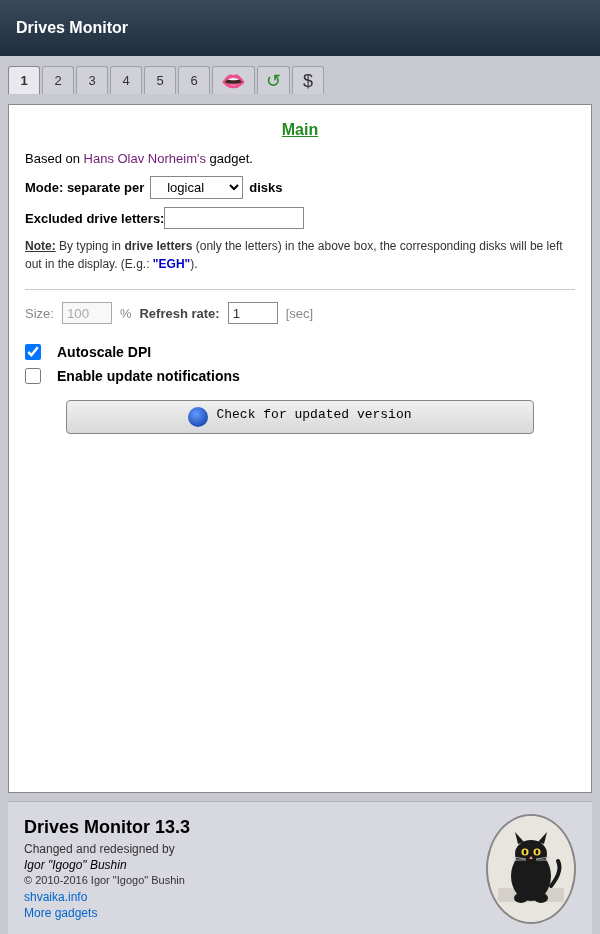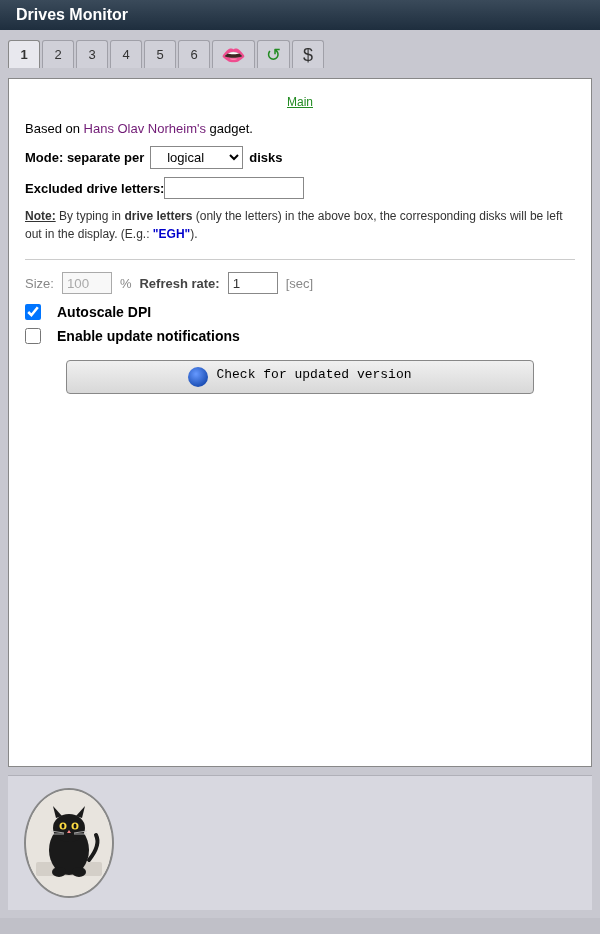--- a/index.html
+++ b/index.html
@@ -12,21 +12,21 @@
       overflow: hidden;
     }
 
     
     .title-bar {
       background: linear-gradient(180deg, #3a4a5a 0%, #1e2e3e 100%);
       color: white;
       padding: 10px 16px;
       font-size: 16px;
       font-weight: bold;
-      height: 30px;
+      height: 56px;
       display: flex;
       align-items: center;
     }
 
     
     .main-container {
       background: #c8c8d0;
       padding: 8px;
       height: 888px;
       display: flex;
@@ -70,22 +70,22 @@
     .content-panel {
       background: white;
       border: 1px solid #888;
       padding: 16px;
       flex: 1;
     }
 
     .panel-title {
       text-align: center;
       color: #228B22;
-      font-size: 12px;
-      font-weight: normal;
+      font-size: 16px;
+      font-weight: bold;
       text-decoration: underline;
       margin-bottom: 12px;
     }
 
     .based-on {
       margin-bottom: 10px;
       font-size: 13px;
       color: #000;
     }
     .based-on .name {
@@ -133,21 +133,21 @@
     .divider {
       border: none;
       border-top: 1px solid #ccc;
       margin: 12px 0;
     }
 
     .size-refresh-row {
       display: flex;
       align-items: center;
       gap: 8px;
-      margin-bottom: 10px;
+      margin-bottom: 20px;
       color: #888;
     }
     .size-refresh-row label { color: #888; }
     .size-refresh-row input {
       width: 50px;
       height: 22px;
       border: 1px solid #aaa;
       padding: 2px 4px;
       color: #aaa;
       background: #f8f8f8;
@@ -316,20 +316,28 @@
     <button class="check-btn">
       <span style="width:20px; height:20px; border-radius:50%; background:radial-gradient(circle at 40% 35%, #6699ff, #003399); display:inline-block; flex-shrink:0; position:relative; overflow:hidden;">
         
       </span>
       <span>Check for updated version</span>
     </button>
 
   </div>
 
   <div class="footer-info">
+    <div class="footer-text">
+      <div class="footer-title">Drives Monitor 13.3</div>
+      <div class="footer-sub">Changed and redesigned by</div>
+      <div class="footer-italic">Igor "Igogo" Bushin</div>
+      <div class="footer-copyright">© 2010-2016 Igor "Igogo" Bushin</div>
+      <a class="footer-link">shvaika.info</a>
+      <a class="footer-link">More gadgets</a>
+    </div>
     <div class="cat-image">
 
       <svg width="86" height="106" viewBox="0 0 86 106" xmlns="http://www.w3.org/2000/svg">
 
         <ellipse cx="43" cy="53" rx="43" ry="53" fill="#e8e4de"></ellipse>
 
         <rect x="10" y="72" width="66" height="14" rx="2" fill="#d4cfc8"></rect>
 
         <ellipse cx="43" cy="60" rx="20" ry="25" fill="#1a1a1a"></ellipse>
 

